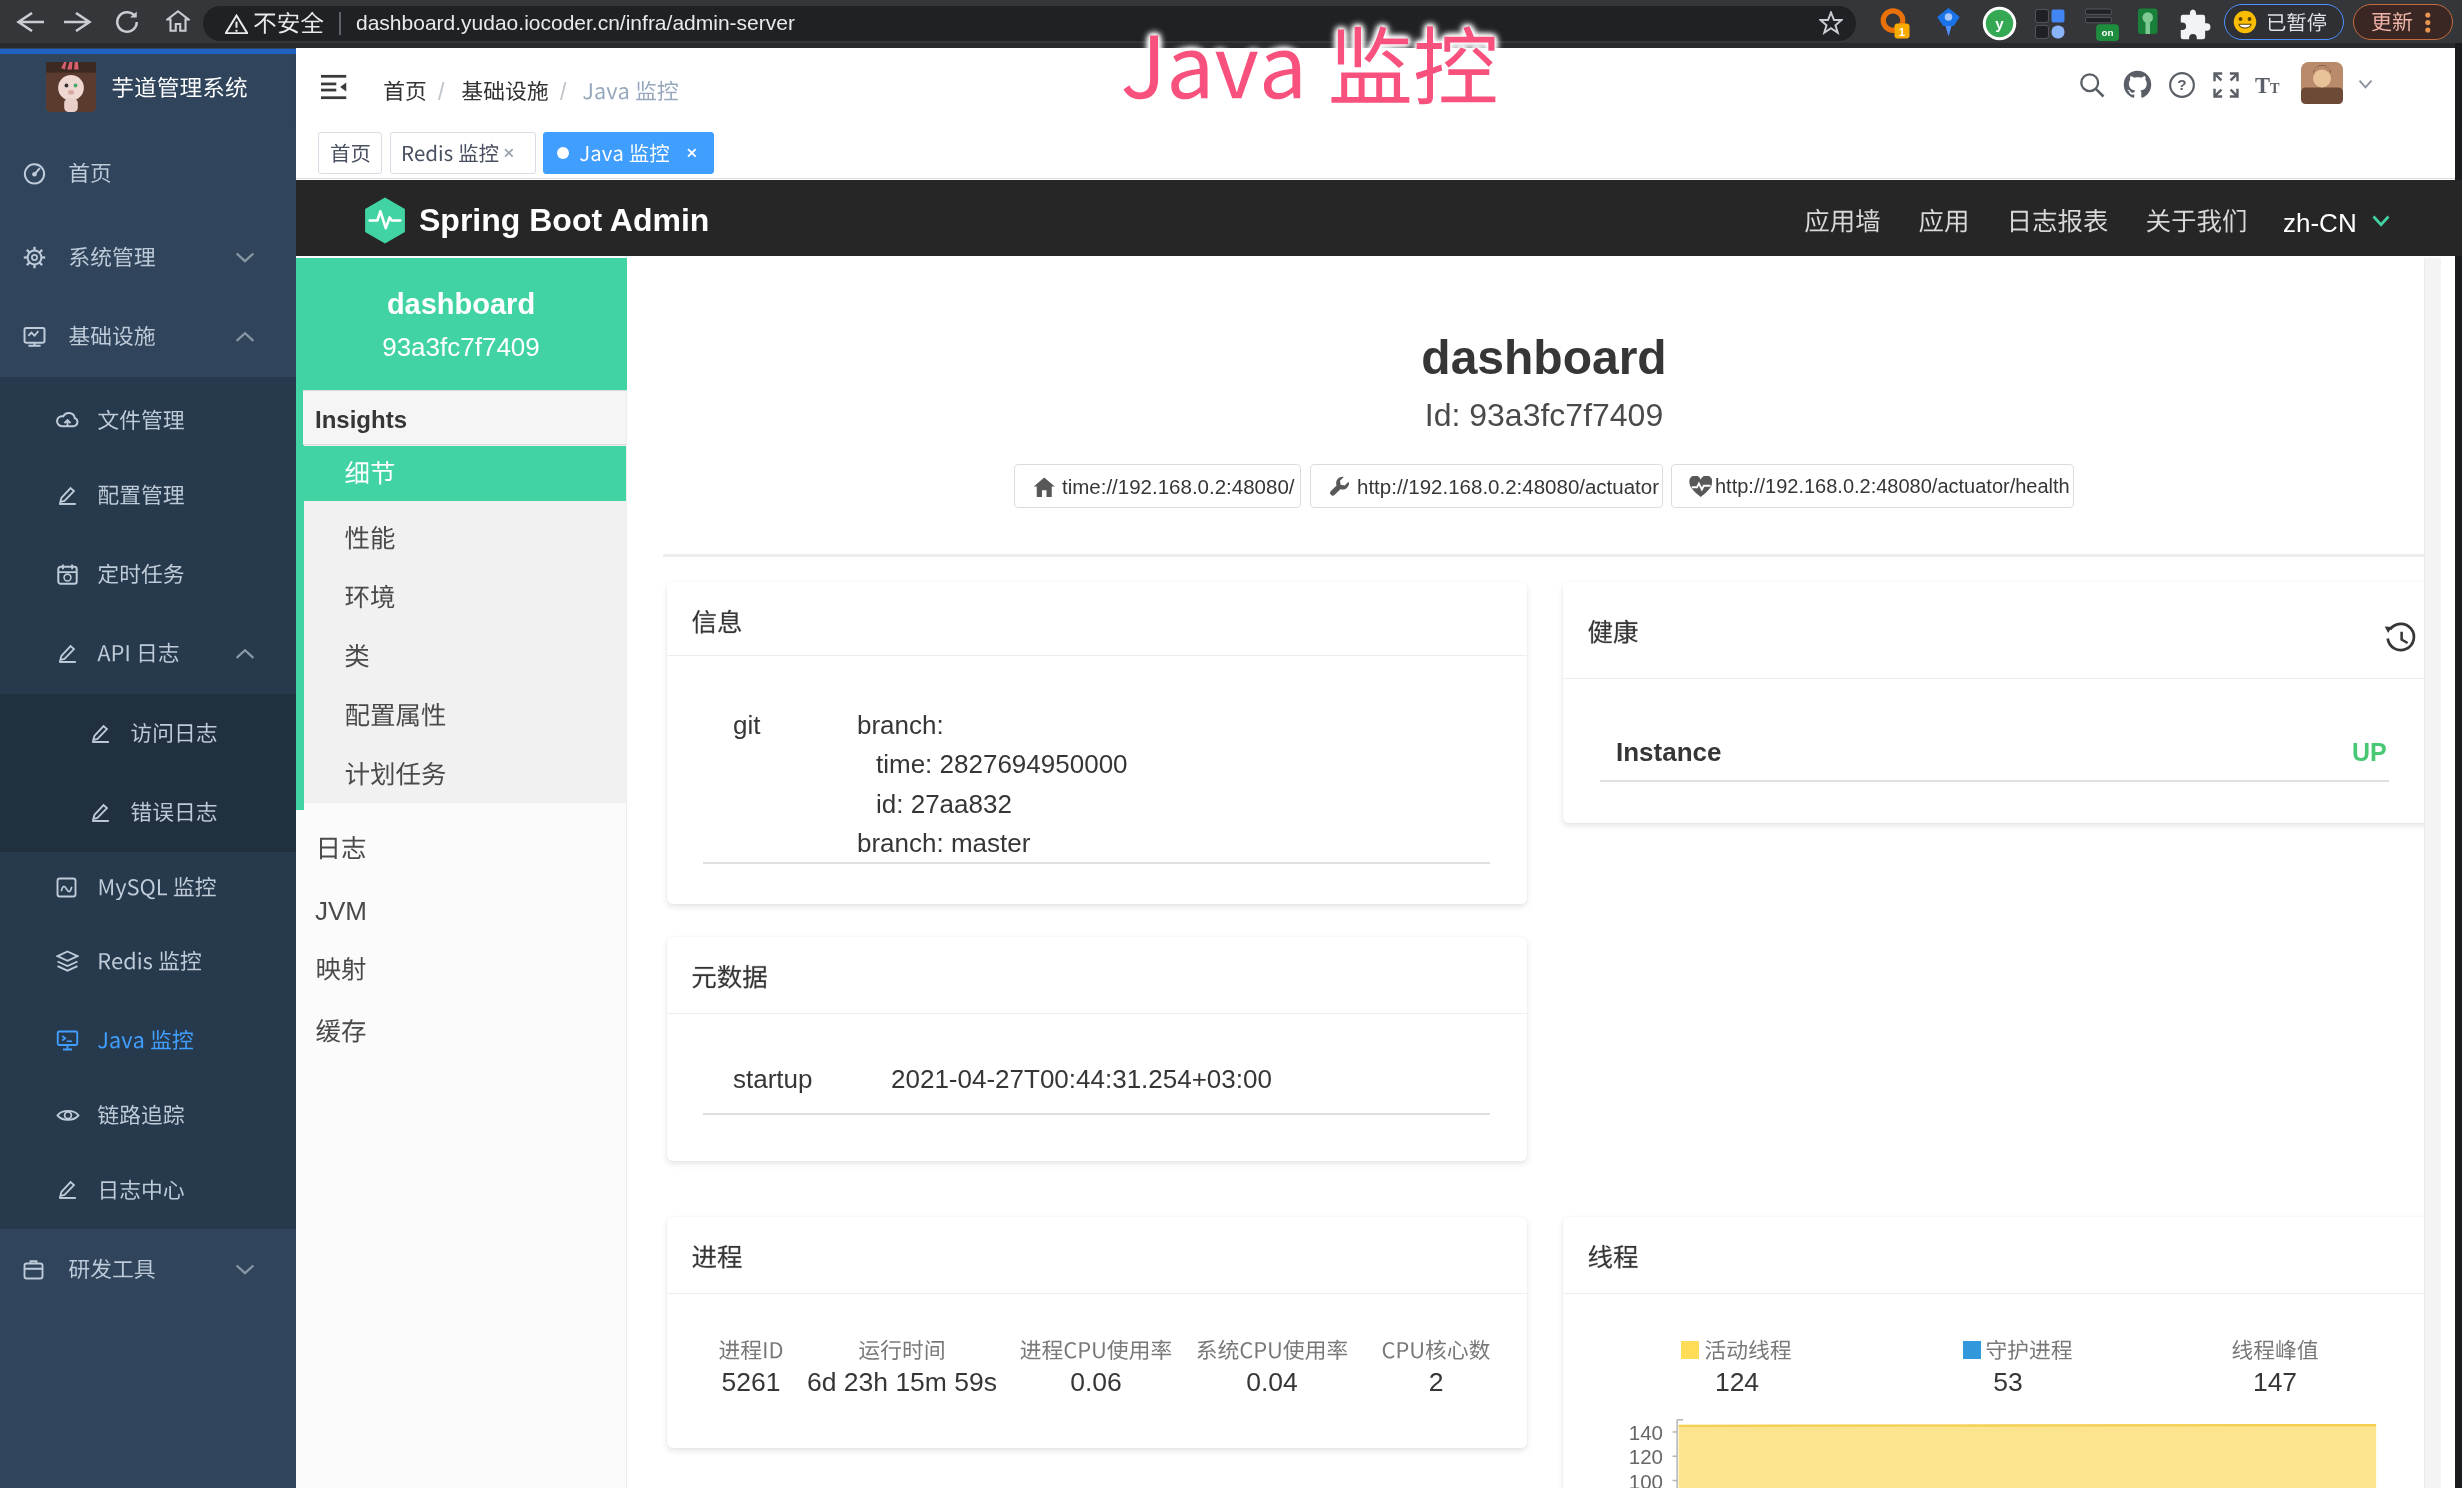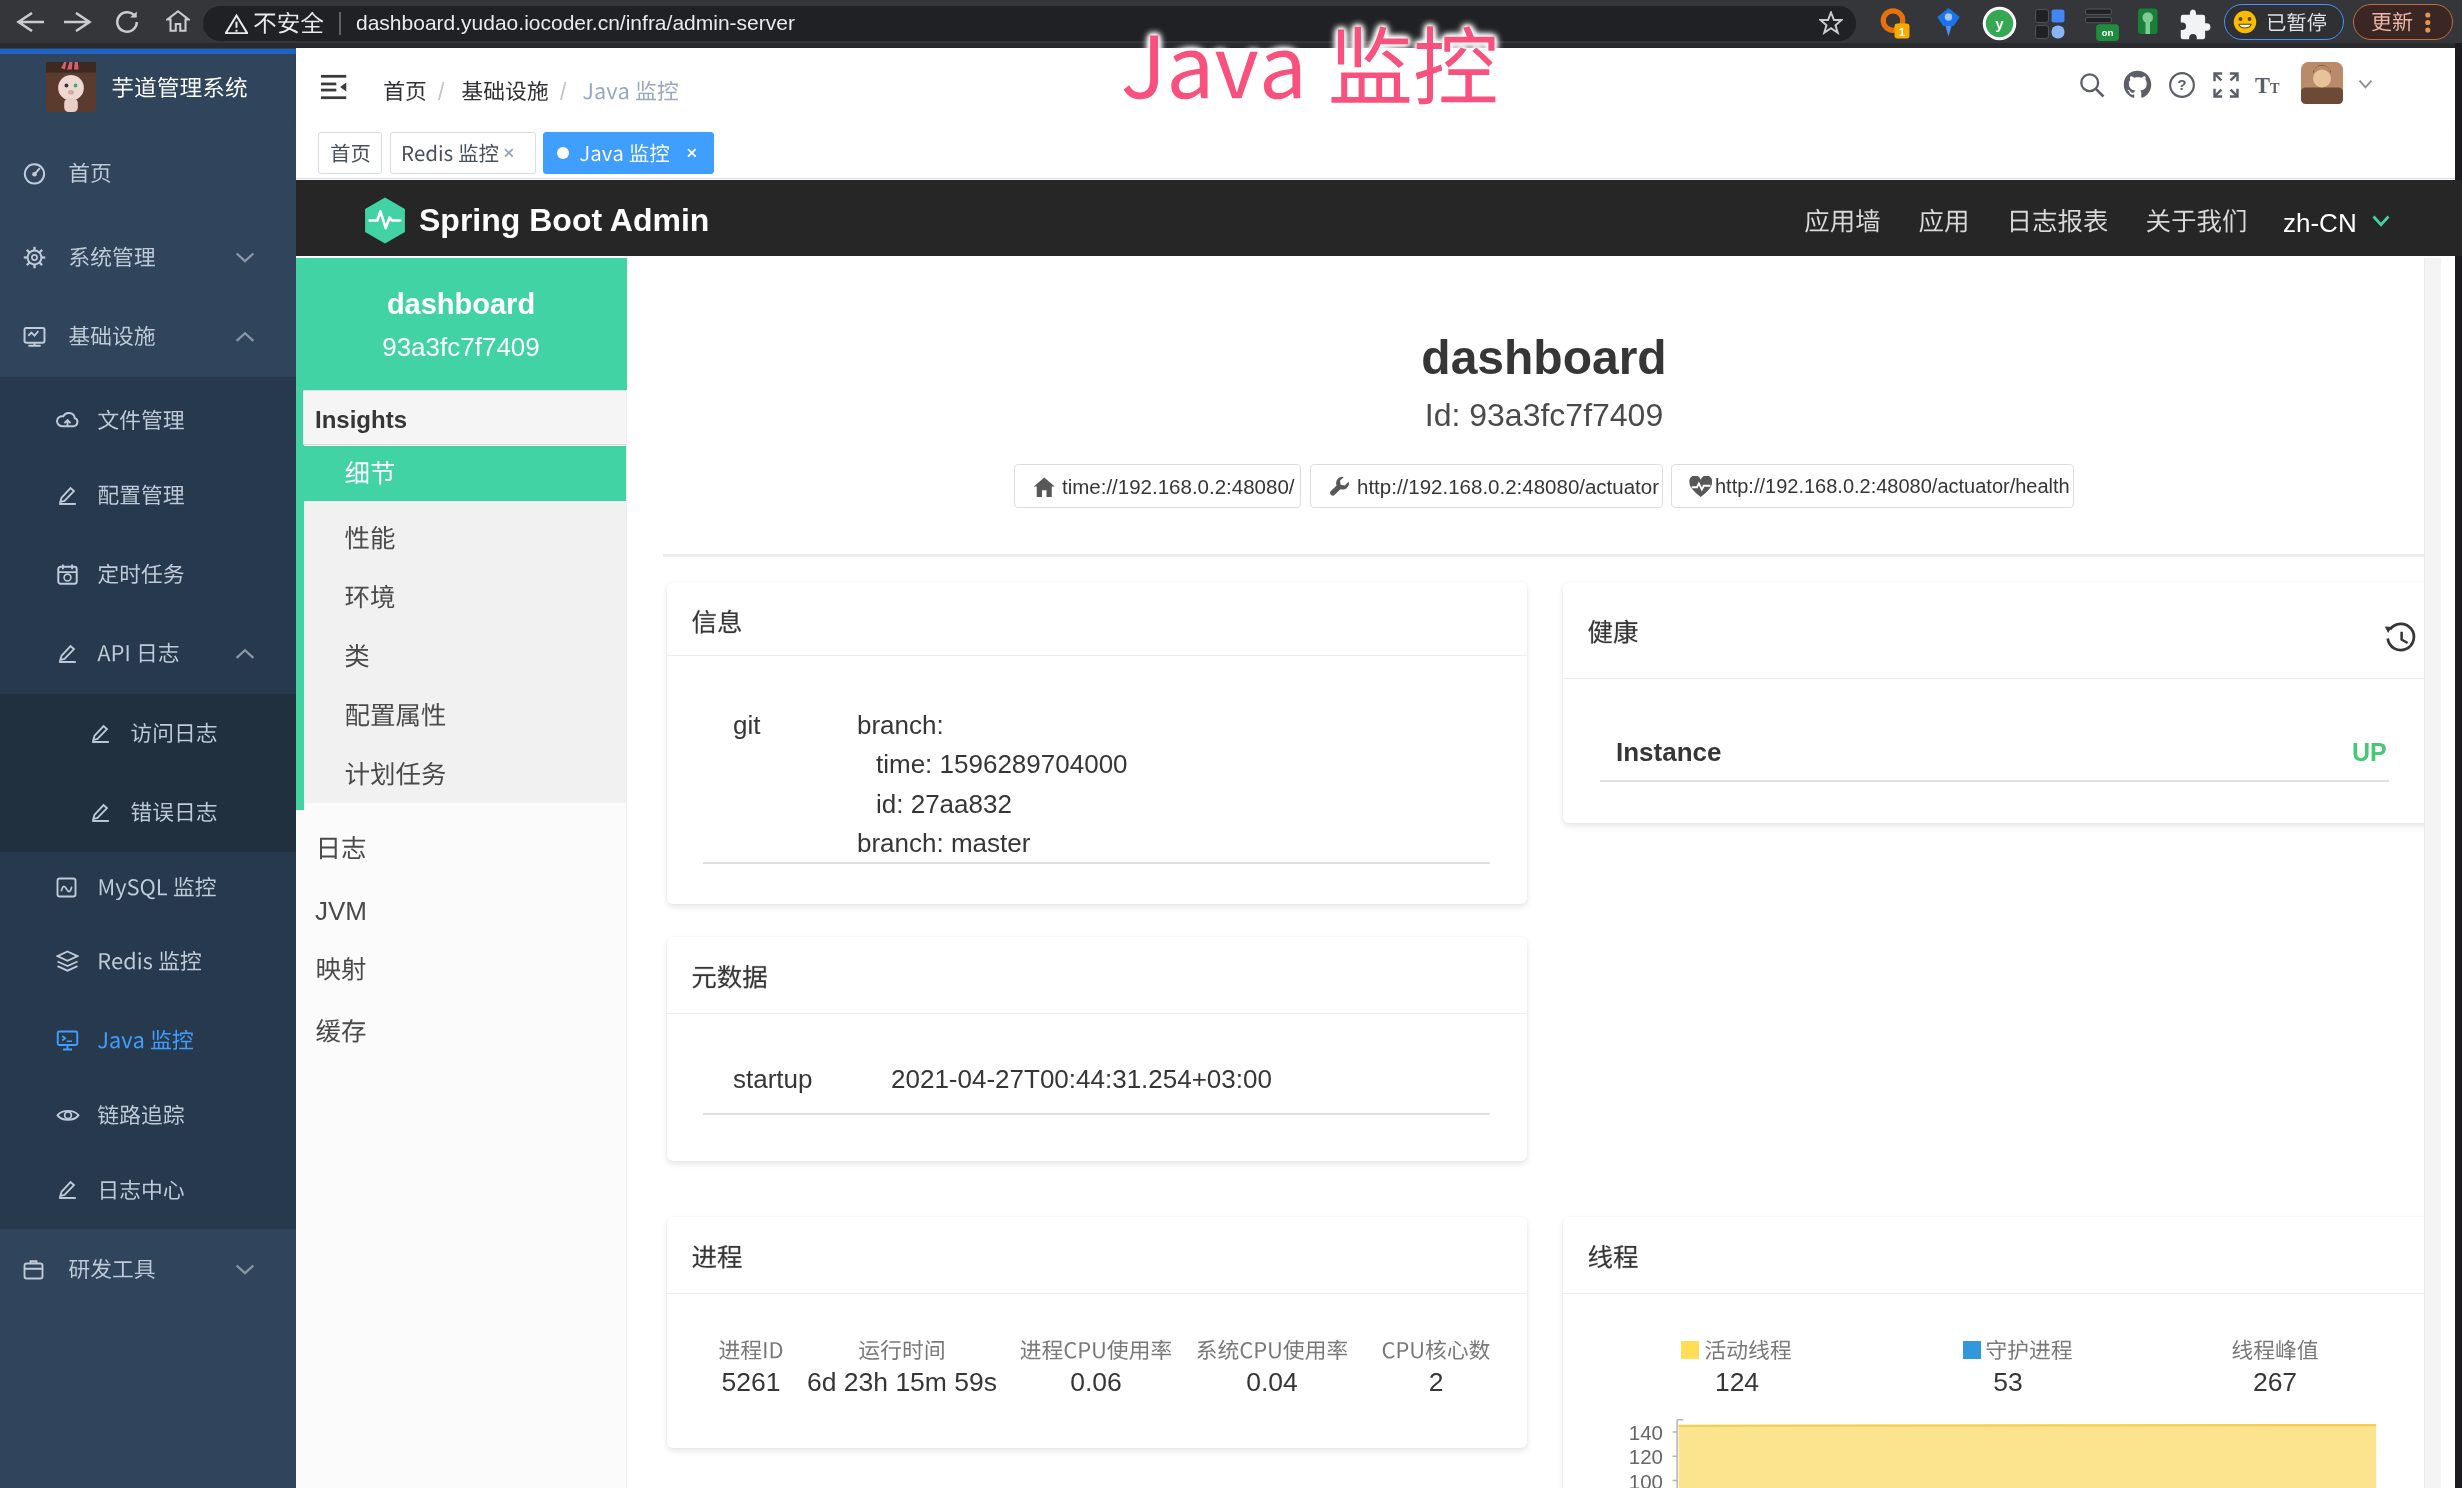--- a/index.html
+++ b/index.html
@@ -496,21 +496,21 @@
     <div style="position:absolute;left:1715px;top:475px;font:400 20px &quot;Liberation Sans&quot;,sans-serif;color:#363636;white-space:nowrap;">http://192.168.0.2:48080/actuator/health</div>
     <div style="position:absolute;left:663px;top:554px;width:1767px;height:3px;background:#ededed;"></div>
     <div style="position:absolute;left:667px;top:582px;width:860px;height:322px;background:#fff;border-radius:6px;box-shadow:0 3px 6px rgba(10,10,10,.10),0 0 0 0.8px rgba(10,10,10,.02);"></div>
     <div style="position:absolute;left:667px;top:582px;width:860px;height:74px;border-bottom:1.5px solid #ededed;"></div>
     <svg style="position:absolute;left:691px;top:609px;" width="52" height="28" viewBox="0 -880 2000 1100" fill="#363636" stroke="#363636" stroke-width="8" stroke-linejoin="round">
       <use href="#g85"></use>
       <use href="#g86" x="1000"></use>
     </svg>
     <div style="position:absolute;left:733px;top:710px;font:400 26px &quot;Liberation Sans&quot;,sans-serif;color:#363636;white-space:nowrap;">git</div>
     <div style="position:absolute;left:857px;top:710px;font:400 26px &quot;Liberation Sans&quot;,sans-serif;color:#363636;white-space:nowrap;">branch:</div>
-    <div style="position:absolute;left:876px;top:749px;font:400 26px &quot;Liberation Sans&quot;,sans-serif;color:#363636;white-space:nowrap;">time: 1596289704000</div>
+    <div style="position:absolute;left:876px;top:749px;font:400 26px &quot;Liberation Sans&quot;,sans-serif;color:#363636;white-space:nowrap;">time: 2827694950000</div>
     <div style="position:absolute;left:876px;top:789px;font:400 26px &quot;Liberation Sans&quot;,sans-serif;color:#363636;white-space:nowrap;">id: 27aa832</div>
     <div style="position:absolute;left:857px;top:828px;font:400 26px &quot;Liberation Sans&quot;,sans-serif;color:#363636;white-space:nowrap;">branch: master</div>
     <div style="position:absolute;left:703px;top:862px;width:787px;height:1.5px;background:#e0e0e0;"></div>
     <div style="position:absolute;left:1563px;top:582px;width:871px;height:241px;background:#fff;border-radius:6px;box-shadow:0 3px 6px rgba(10,10,10,.10),0 0 0 0.8px rgba(10,10,10,.02);"></div>
     <div style="position:absolute;left:1563px;top:582px;width:871px;height:97px;border-bottom:1.5px solid #ededed;"></div>
     <svg style="position:absolute;left:1587px;top:619px;" width="52" height="28" viewBox="0 -880 2000 1100" fill="#363636" stroke="#363636" stroke-width="8" stroke-linejoin="round">
       <use href="#g87"></use>
       <use href="#g88" x="1000"></use>
     </svg>
     <svg style="position:absolute;left:2384px;top:622px;" width="33" height="33" viewBox="0 0 44 44">
@@ -603,21 +603,21 @@
       <use href="#g93" x="3000"></use>
     </svg>
     <svg style="position:absolute;left:2231px;top:1339px;" width="88" height="24" viewBox="0 -880 4000 1100" fill="#787878">
       <use href="#g103"></use>
       <use href="#g93" x="1000"></use>
       <use href="#g108" x="2000"></use>
       <use href="#g109" x="3000"></use>
     </svg>
     <div style="position:absolute;left:1737px;top:1367px;transform:translateX(-50%);font:400 26.5px &quot;Liberation Sans&quot;,sans-serif;color:#363636;white-space:nowrap;">124</div>
     <div style="position:absolute;left:2008px;top:1367px;transform:translateX(-50%);font:400 26.5px &quot;Liberation Sans&quot;,sans-serif;color:#363636;white-space:nowrap;">53</div>
-    <div style="position:absolute;left:2275px;top:1367px;transform:translateX(-50%);font:400 26.5px &quot;Liberation Sans&quot;,sans-serif;color:#363636;white-space:nowrap;">267</div>
+    <div style="position:absolute;left:2275px;top:1367px;transform:translateX(-50%);font:400 26.5px &quot;Liberation Sans&quot;,sans-serif;color:#363636;white-space:nowrap;">147</div>
     <div style="position:absolute;left:1624px;top:1421px;font:400 20.5px &quot;Liberation Sans&quot;,sans-serif;color:#666;white-space:nowrap;width:39px;text-align:right;">140</div>
     <div style="position:absolute;left:1624px;top:1445px;font:400 20.5px &quot;Liberation Sans&quot;,sans-serif;color:#666;white-space:nowrap;width:39px;text-align:right;">120</div>
     <div style="position:absolute;left:1624px;top:1470px;font:400 20.5px &quot;Liberation Sans&quot;,sans-serif;color:#666;white-space:nowrap;width:39px;text-align:right;">100</div>
     <svg style="position:absolute;left:1668px;top:1415px;" width="718" height="74" viewBox="0 0 947 97">
       <path d="M12 6 v97" stroke="#b5b5b5" stroke-width="2"></path>
       <path d="M12 6 h8 M6 22 h6 M12 54 h-6 M12 86 h-6" stroke="#b5b5b5" stroke-width="2"></path>
       <path d="M14 14 L934 13 V97 H14 Z" fill="#fce38d"></path>
       <path d="M14 14 L934 13" stroke="#f3ce4f" stroke-width="3"></path>
     </svg>
     <div style="position:absolute;left:2424px;top:258px;width:16.7px;height:1231px;background:#f4f4f4;border-left:0.8px solid #ebebeb;"></div>

